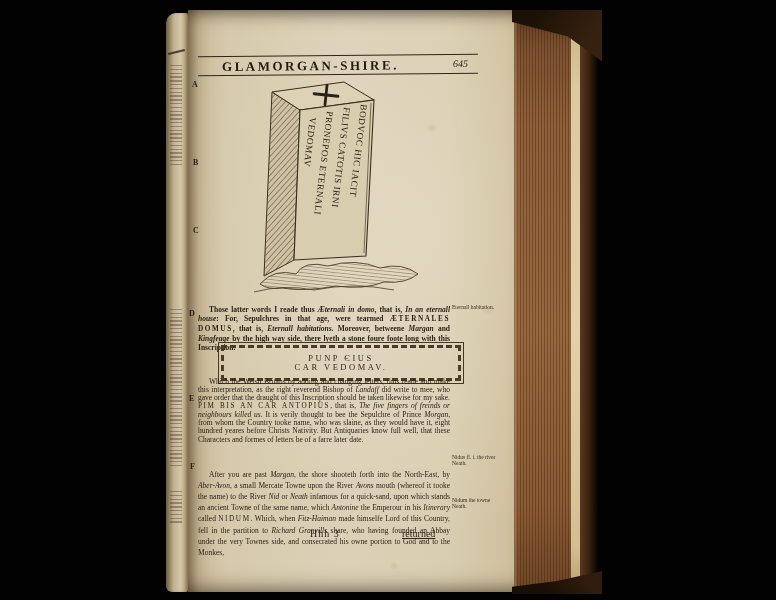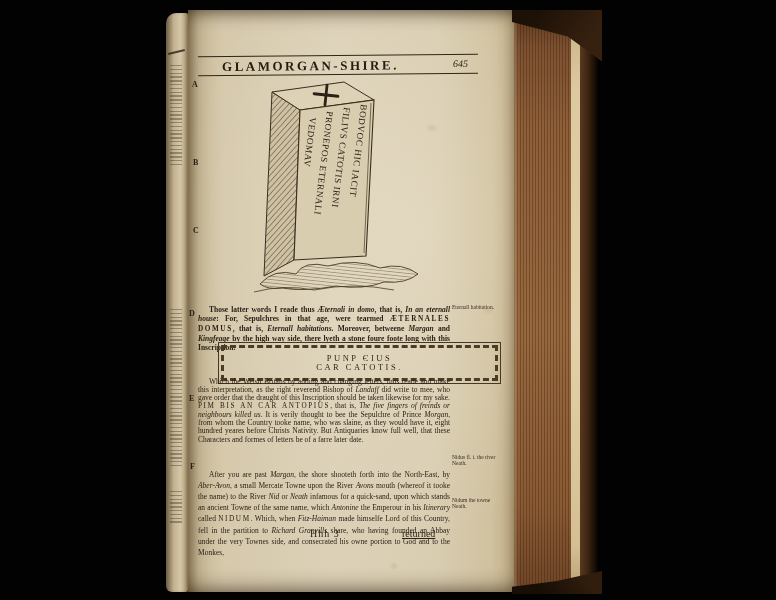--- a/index.html
+++ b/index.html
@@ -21,20 +21,21 @@
   .page{
     position:absolute;left:188px;top:10px;width:326px;height:582px;
     background:
       radial-gradient(120% 90% at 68% 38%, rgba(255,250,235,.22), rgba(0,0,0,0) 60%),
       linear-gradient(90deg,#b3a078 0,#cabb98 3%,#d6c9ac 11%,#dcd1b7 45%,#d9cdb1 76%,#d0c19f 93%,#c0ad86 100%);
     box-shadow:
       inset 0 14px 18px -12px rgba(40,25,10,.65),
       inset 0 -16px 20px -14px rgba(40,25,10,.6),
       inset 14px 0 22px -14px rgba(40,25,10,.55),
       inset -10px 0 16px -12px rgba(60,40,15,.4);
+    padding-left: 16px;
   }
   .foxing{position:absolute;inset:0;pointer-events:none;opacity:.6;background-image:
     radial-gradient(9px 7px at 244px 118px, rgba(150,110,60,.28), rgba(0,0,0,0) 70%),
     radial-gradient(12px 9px at 58px 498px, rgba(150,110,60,.22), rgba(0,0,0,0) 70%),
     radial-gradient(7px 6px at 206px 556px, rgba(140,100,55,.25), rgba(0,0,0,0) 70%),
     radial-gradient(10px 7px at 300px 300px, rgba(140,100,55,.18), rgba(0,0,0,0) 70%);}
   .fore-edge{
     position:absolute;left:514px;top:13px;width:58px;height:580px;
     background:
       repeating-linear-gradient(90deg, rgba(40,18,6,.30) 0 1px, rgba(0,0,0,0) 1px 3px),
@@ -68,21 +69,21 @@
   .stone{position:absolute;left:56px;top:68px;width:212px;height:224px;}
   .para{
     position:absolute;left:10px;width:252px;
     font-size:7.5px;color:#2b2118;text-align:justify;text-indent:11px;
   }
   .para.d{top:287px;line-height:9.2px;font-weight:bold;}
   .para.e{top:360px;line-height:8.3px;}
   .para.f{top:447px;line-height:11px;margin-top:12px;}
   .it{font-style:italic;}
   .sc{letter-spacing:1.6px;font-size:7.2px;}
-  .insc-box{position:absolute;left:30px;top:332px;width:283px;height:42px;
+  .insc-box{position:absolute;left:30px;top:332px;width:246px;height:42px;
     border:1px solid #453824;padding:2px;box-sizing:border-box;}
   .insc-mid{width:100%;height:100%;border:3px dashed #4a3c26;box-sizing:border-box;
     display:flex;flex-direction:column;align-items:center;justify-content:center;}
   .insc-line{font-size:8.5px;letter-spacing:2.5px;color:#35291b;line-height:9.5px;}
   .margin-note{position:absolute;left:264px;width:46px;font-size:5.5px;line-height:6.2px;color:#3a2d20;}
   .sigrow{position:absolute;left:10px;top:518px;width:252px;height:10px;font-size:10px;color:#2b2118;}
   .sig{position:absolute;left:112px;letter-spacing:1px;}
   .catch{position:absolute;left:204px;text-decoration:underline;}
 </style>
 </head>
@@ -143,21 +144,21 @@
         <text x="83" y="33" transform="rotate(97 83 33)">PRONEPOS ETERNALI</text>
         <text x="66" y="39" transform="rotate(97 66 39)">VEDOMAV</text>
       </g>
     </svg>
 
     <p class="para d"><span>Those latter words I reade thus </span><span class="it">Æternali in domo</span><span>, that is, </span><span class="it">In an eternall house</span><span>: For, Sepulchres in that age, were tearmed </span><span class="sc">ÆTERNALES DOMUS</span><span>, that is, </span><span class="it">Eternall habitations</span><span>. Moreover, betweene </span><span class="it">Margan</span><span> and </span><span class="it">Kingfeage</span><span> by the high way side, there lyeth a stone foure foote long with this Inscription.</span></p>
 
     <div class="insc-box">
       <div class="insc-mid">
         <span class="insc-line">PUNP ЄIUS</span>
-        <span class="insc-line">CAR CATOTIS.</span>
+        <span class="insc-line">CAR VEDOMAV.</span>
       </div>
     </div>
 
     <p class="para e"><span>Which the Welsh Britans by adding and changing letters, thus reade and make this interpretation, as the right reverend Bishop of </span><span class="it">Landaff</span><span> did write to mee, who gave order that the draught of this Inscription should be taken likewise for my sake. </span><span class="sc">PIM BIS AN CAR ANTOPIUS</span><span>, that is, </span><span class="it">The five fingers of freinds or neighbours killed us.</span><span> It is verily thought to bee the Sepulchre of Prince </span><span class="it">Morgan</span><span>, from whom the Country tooke name, who was slaine, as they would have it, eight hundred yeares before Christs Nativity. But Antiquaries know full well, that these Characters and formes of letters be of a farre later date.</span></p>
     <p class="para f"><span>After you are past </span><span class="it">Margan</span><span>, the shore shooteth forth into the North-East, by </span><span class="it">Aber-Avon</span><span>, a small Mercate Towne upon the River </span><span class="it">Avons</span><span> mouth (whereof it tooke the name) to the River </span><span class="it">Nid</span><span> or </span><span class="it">Neath</span><span> infamous for a quick-sand, upon which stands an ancient Towne of the same name, which </span><span class="it">Antonine</span><span> the Emperour in his </span><span class="it">Itinerary</span><span> called </span><span class="sc">NIDUM</span><span>. Which, when </span><span class="it">Fitz-Haiman</span><span> made himselfe Lord of this Country, fell in the partition to </span><span class="it">Richard Granvills</span><span> share, who having founded an Abbay under the very Townes side, and consecrated his owne portion to God and to the Monkes,</span></p>
 
     <div class="margin-note" style="top:294px;">Eternall habitation.</div>
     <div class="margin-note" style="top:444px;">Nidus fl. i. the river Neath.</div>
     <div class="margin-note" style="top:487px;">Nidum the towne Neath.</div>
 

